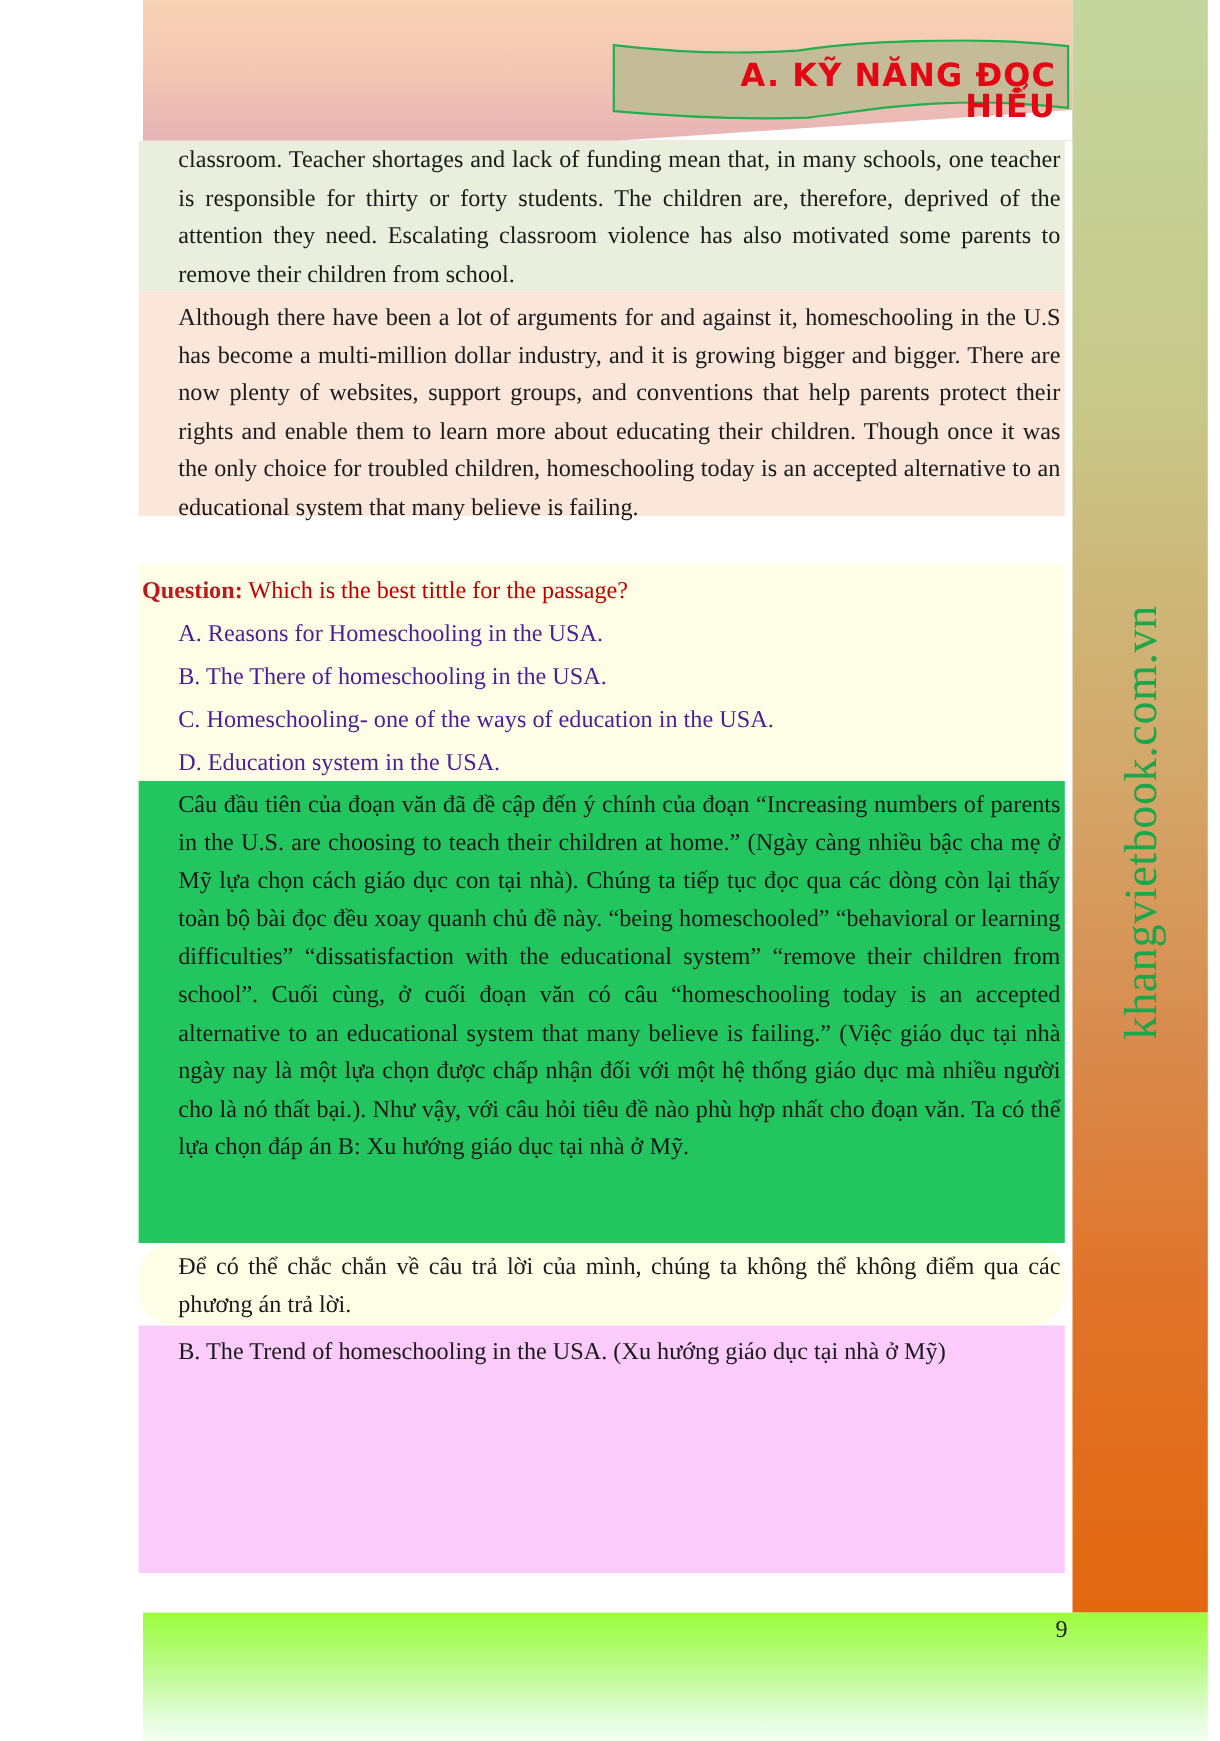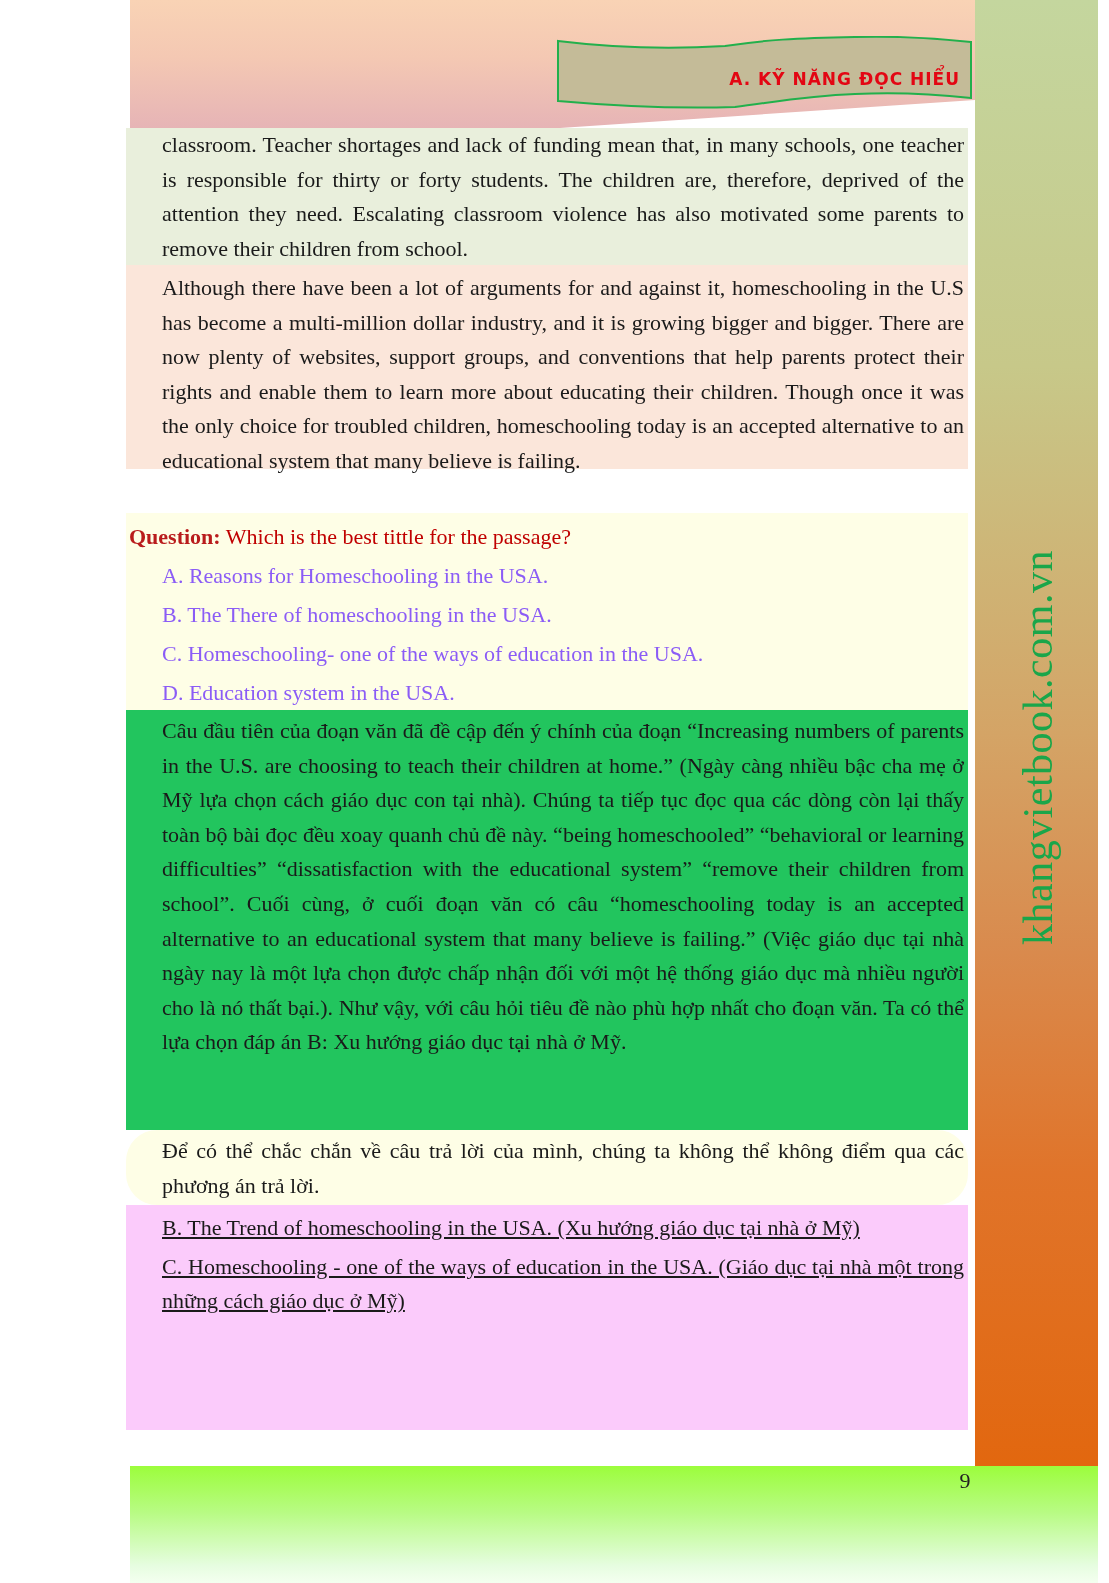--- a/index.html
+++ b/index.html
@@ -16,22 +16,22 @@
   .header-wedge {
     position: absolute; left: 130px; top: 0; width: 845px; height: 128px;
   }
   .ribbon {
     position: absolute; left: 555px; top: 36px; width: 420px; height: 74px;
   }
   .ribbon-title {
     position: absolute; left: 650px; top: 54px; width: 310px; height: 40px;
     text-align: right;
     font-family: "DejaVu Sans", sans-serif; font-weight: bold;
-    font-size: 17px; letter-spacing: 1px; color: #e30613;
-    line-height: 51px;
+    font-size: 29px; letter-spacing: 1px; color: #e30613;
+    line-height: 28px;
   }
   .sidebar {
     position: absolute; left: 975px; top: 0; width: 123px; height: 1466px;
     background: linear-gradient(to bottom, #c4d69e 0%, #c7c889 25%, #d4a466 50%, #d98a4d 65%, #e0742a 80%, #e2670f 100%);
   }
   .watermark {
     position: absolute; left: 1015px; top: 945px;
     transform-origin: 0 0; transform: rotate(-90deg);
     font-family: "Liberation Serif", "DejaVu Serif", serif;
     font-size: 42px; color: #1aa64a; white-space: nowrap;
@@ -54,23 +54,23 @@
   .justify { text-align: justify; }
   .indent { padding-left: 36px; padding-right: 4px; }
   .b-green { top: 128px; height: 137px; background: #e9efdc; padding-top: 0px; }
   .b-peach { top: 265px; height: 204px; background: #fbe6da; padding-top: 6px; }
   .b-cream1 { top: 513px; height: 197px; background: #fefee6; padding-top: 4px; }
   .b-blue { top: 710px; height: 420px; background: #22c55e; padding-top: 4px; }
   .b-cream2 { top: 1130px; height: 75px; background: #fefee6; padding-top: 4px; border-radius: 31px; }
   .b-pink { top: 1205px; height: 225px; background: #fbcbfb; padding-top: 2px; }
   .question-line { color: #c00000; padding-left: 3px; line-height: 39px; }
   .question-label { color: #b91c1c; font-weight: bold; }
-  .q-option { color: #8b5cf6; padding-left: 36px; line-height: 39px; }
+  .q-option { color: #4c1d95; padding-left: 36px; line-height: 39px; }
   .opt-line { padding-left: 36px; padding-right: 4px; }
-  .opt-gap { margin-top: 4px !important; text-decoration: underline; }
+  .opt-gap { margin-top: 4px !important; }
 </style>
 </head>
 <body>
 
 <div class="header-band"></div>
 <svg class="header-wedge" viewBox="0 0 845 128" preserveAspectRatio="none">
   <polygon points="430,128 845,100 845,128" fill="#ffffff"></polygon>
 </svg>
 
 <svg class="ribbon" viewBox="0 0 420 74">
@@ -100,17 +100,16 @@
 <div class="block b-blue">
   <p class="indent justify">Câu đầu tiên của đoạn văn đã đề cập đến ý chính của đoạn “Increasing numbers of parents in the U.S. are choosing to teach their children at home.” (Ngày càng nhiều bậc cha mẹ ở Mỹ lựa chọn cách giáo dục con tại nhà). Chúng ta tiếp tục đọc qua các dòng còn lại thấy toàn bộ bài đọc đều xoay quanh chủ đề này. “being homeschooled” “behavioral or learning difficulties” “dissatisfaction with the educational system” “remove their children from school”. Cuối cùng, ở cuối đoạn văn có câu “homeschooling today is an accepted alternative to an educational system that many believe is failing.” (Việc giáo dục tại nhà ngày nay là một lựa chọn được chấp nhận đối với một hệ thống giáo dục mà nhiều người cho là nó thất bại.). Như vậy, với câu hỏi tiêu đề nào phù hợp nhất cho đoạn văn. Ta có thể lựa chọn đáp án B: Xu hướng giáo dục tại nhà ở Mỹ.</p>
 </div>
 
 <div class="block b-cream2">
   <p class="indent justify">Để có thể chắc chắn về câu trả lời của mình, chúng ta không thể không điểm qua các phương án trả lời.</p>
 </div>
 
 <div class="block b-pink">
   <p class="opt-line justify opt-gap">B. The Trend of homeschooling in the USA. (Xu hướng giáo dục tại nhà ở Mỹ)</p>
-  <p class="opt-line justify opt-gap">C. Homeschooling - one of the ways of education in the USA. (Giáo dục tại nhà một trong những cách giáo dục ở Mỹ)</p>
 </div>
 
 <div class="footer"></div>
 <div class="page-number">9</div>
 
 </body></html>

